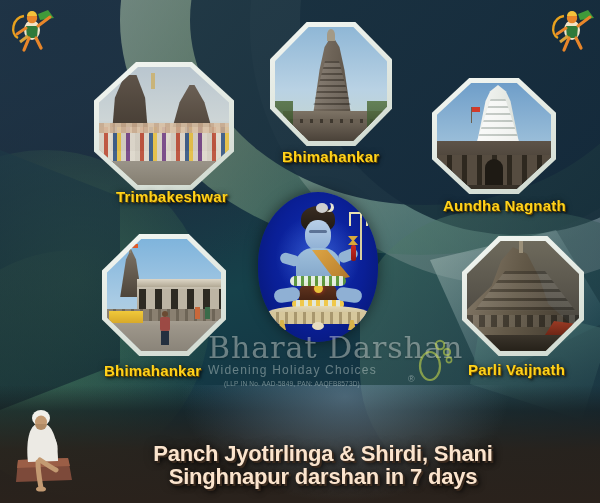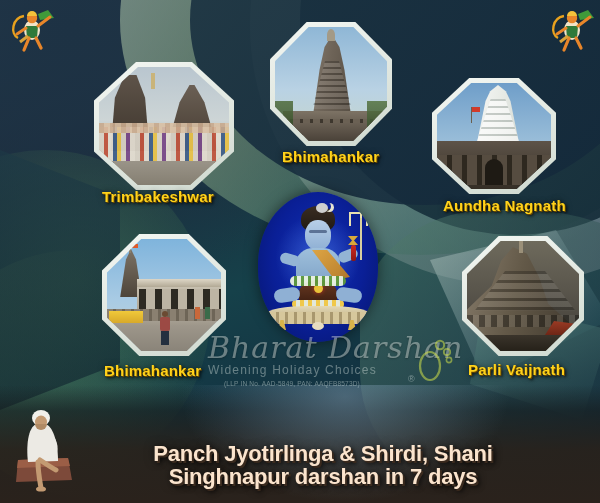--- a/index.html
+++ b/index.html
@@ -73,21 +73,21 @@
 
   
   #shiva-circle{position:absolute;left:258px;top:192px;width:120px;height:150px;
     border-radius:50%/48%;overflow:hidden;
     background:radial-gradient(ellipse at 50% 45%,#1030b8 0%,#0a1f96 55%,#061468 100%);
     box-shadow:0 0 14px rgba(0,0,0,.5);}
 
   
   #watermark{position:absolute;left:208px;top:330px;width:250px;height:62px;
     pointer-events:none;}
-  .wm-main{font-family:"DejaVu Serif", serif;font-style:italic;font-size:30px;
+  .wm-main{font-family:"DejaVu Serif", serif;font-size:30px;
     color:rgba(235,242,238,.42);letter-spacing:1px;
     text-shadow:0 1px 2px rgba(0,0,0,.25);white-space:nowrap;text-align:center;}
   .wm-sub{font-size:12px;color:rgba(225,235,230,.40);letter-spacing:1.2px;
     margin-top:-2px;white-space:nowrap;}
   .wm-llp{font-size:6.5px;color:rgba(215,228,224,.45);letter-spacing:.2px;
     margin-top:3px;margin-left:16px;white-space:nowrap;}
   .wm-foot{position:absolute;left:205px;top:2px;width:42px;height:52px;opacity:.55;}
   .wm-reg{position:absolute;left:200px;top:44px;font-size:9px;
     color:rgba(220,230,226,.45);}
 
@@ -133,21 +133,21 @@
            background:repeating-linear-gradient(90deg,
              #d8d2c6 0 5px,#c0553f 5px 9px,#e2dcd0 9px 14px,#3f5f8a 14px 18px,
              #e8c24a 18px 22px,#d8d2c6 22px 27px,#7a4a8a 27px 31px,#e2dcd0 31px 36px);
            opacity:.95;"></div>
       <div style="position:absolute;left:0;right:0;bottom:52px;height:10px;
            background:repeating-linear-gradient(90deg,#c8a98c 0 5px,#d9c0a4 5px 11px);
            opacity:.9;"></div>
       <div class="ground" style="height:24px;background:linear-gradient(180deg,#9a9488,#857f72);"></div>
     </div>
   </div>
-  <div class="label" style="left:102px;top:188px;">Trimbakeshwar</div>
+  <div class="label" style="left:116px;top:188px;">Trimbakeshwar</div>
 
   <div class="oct border" style="left:270px;top:22px;width:122px;height:124px;">
     <div class="inner">
       <div class="sky" style="background:linear-gradient(180deg,#8fb7d6 0%,#b9d2e4 55%,#c9d6c9 100%);"></div>
 
       <div class="temple" style="left:26px;top:8px;width:62px;height:86px;
            background:linear-gradient(100deg,#8e8477 0%,#6d6357 45%,#4e463c 100%);
            clip-path:polygon(50% 0,62% 14%,70% 40%,82% 100%,18% 100%,30% 40%,38% 14%);"></div>
       <div class="temple" style="left:52px;top:2px;width:8px;height:12px;
            background:#a39a86;border-radius:50% 50% 0 0;"></div>

